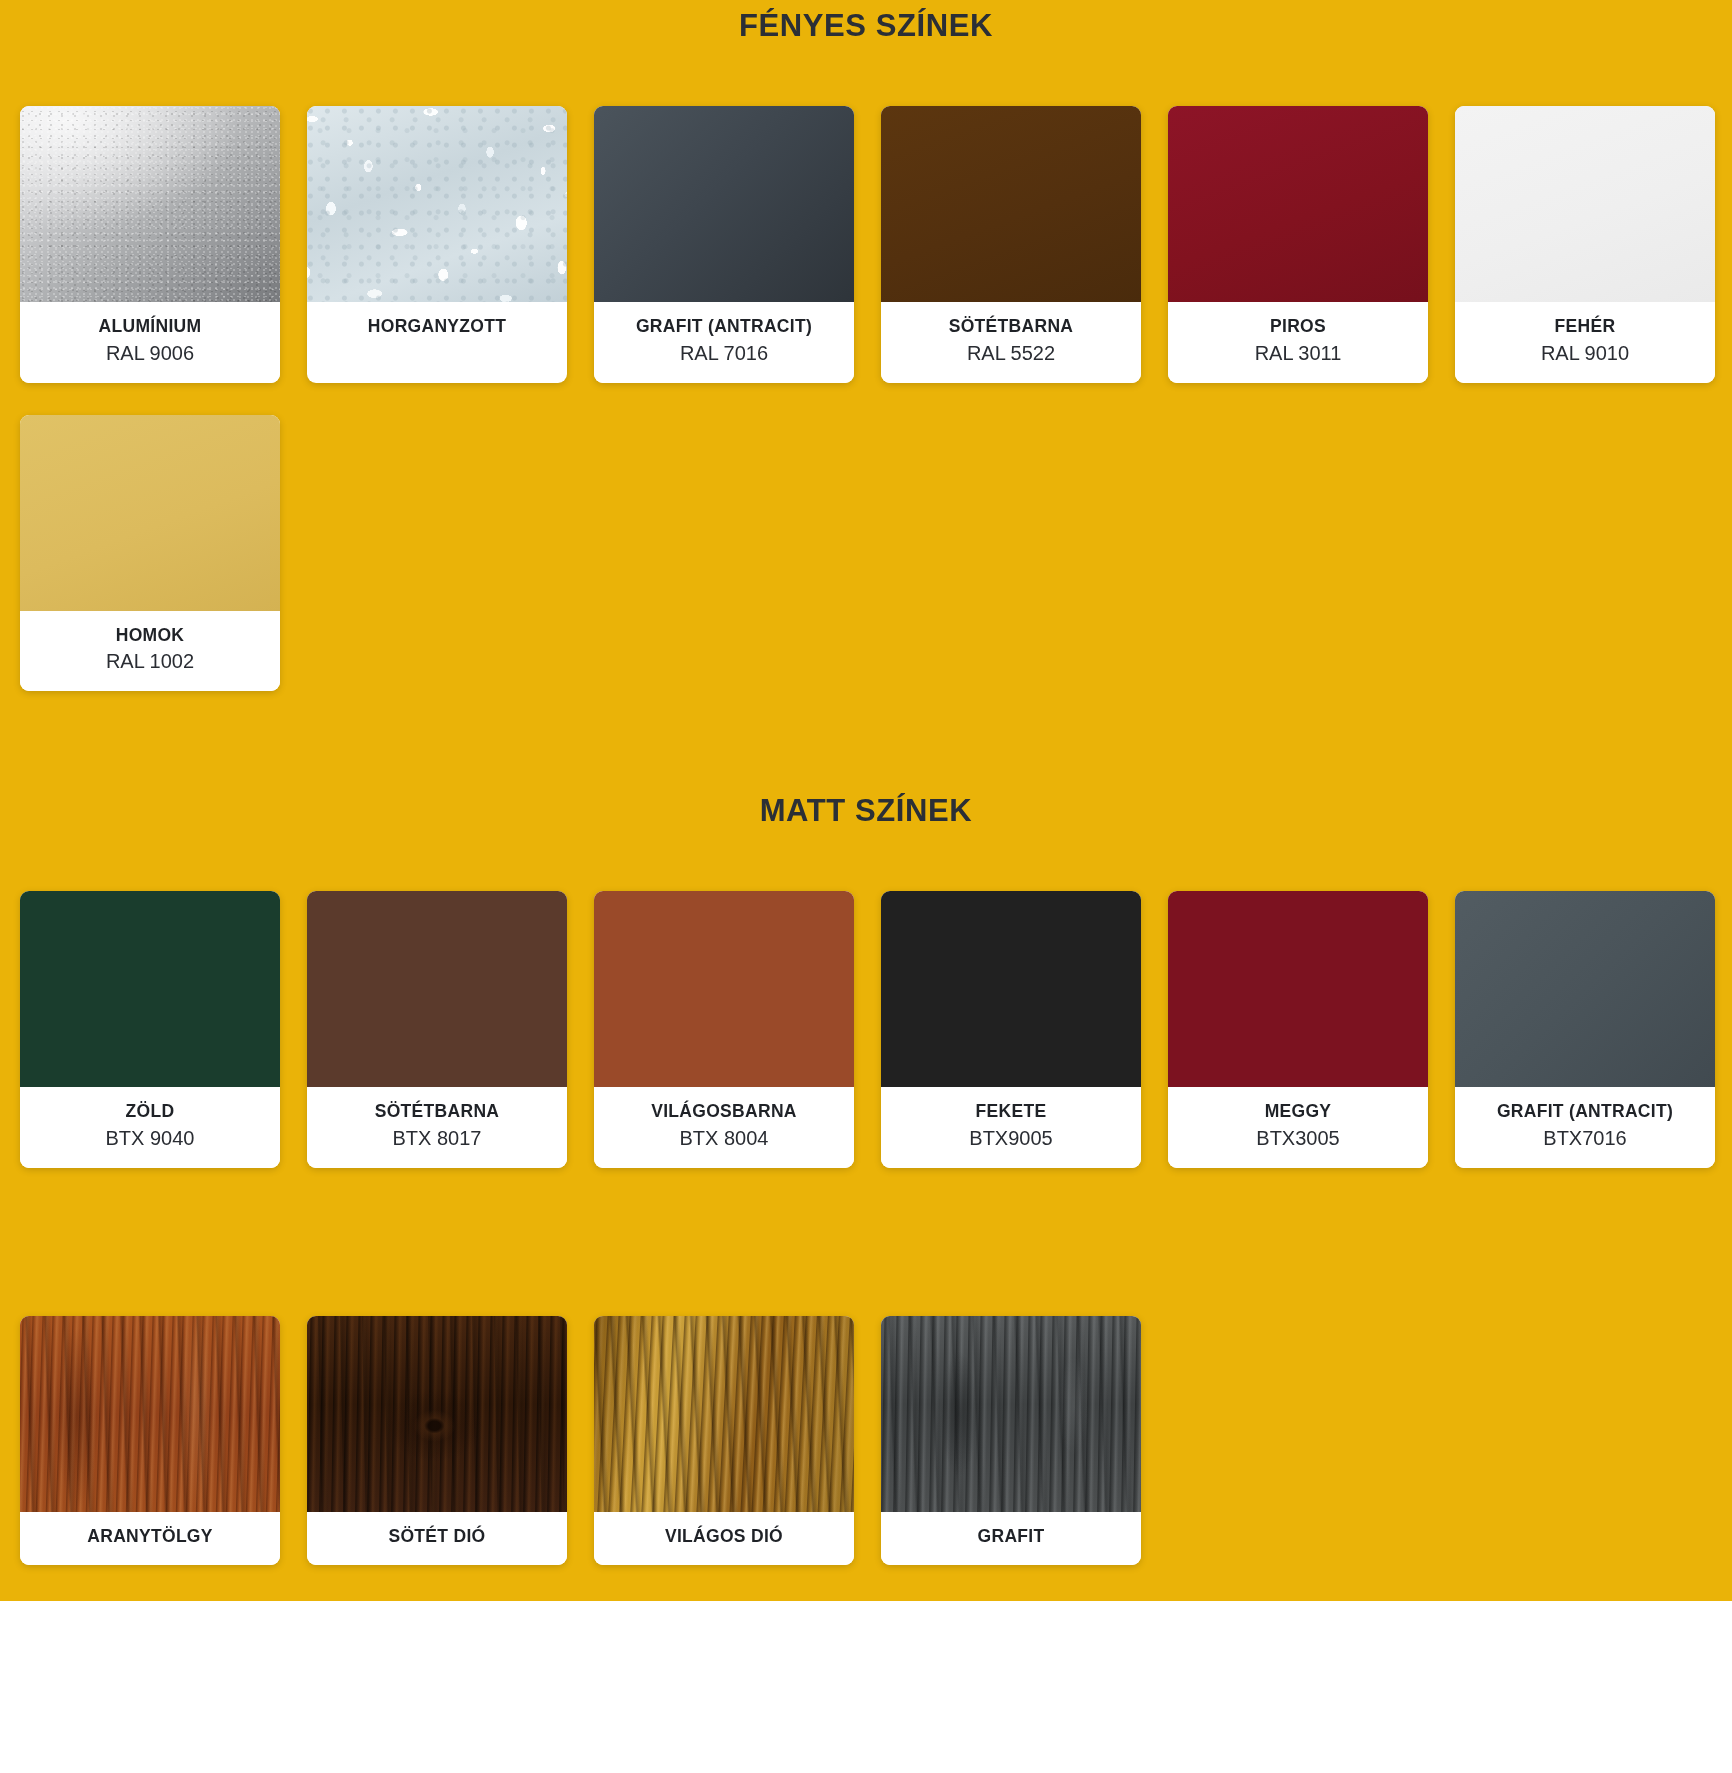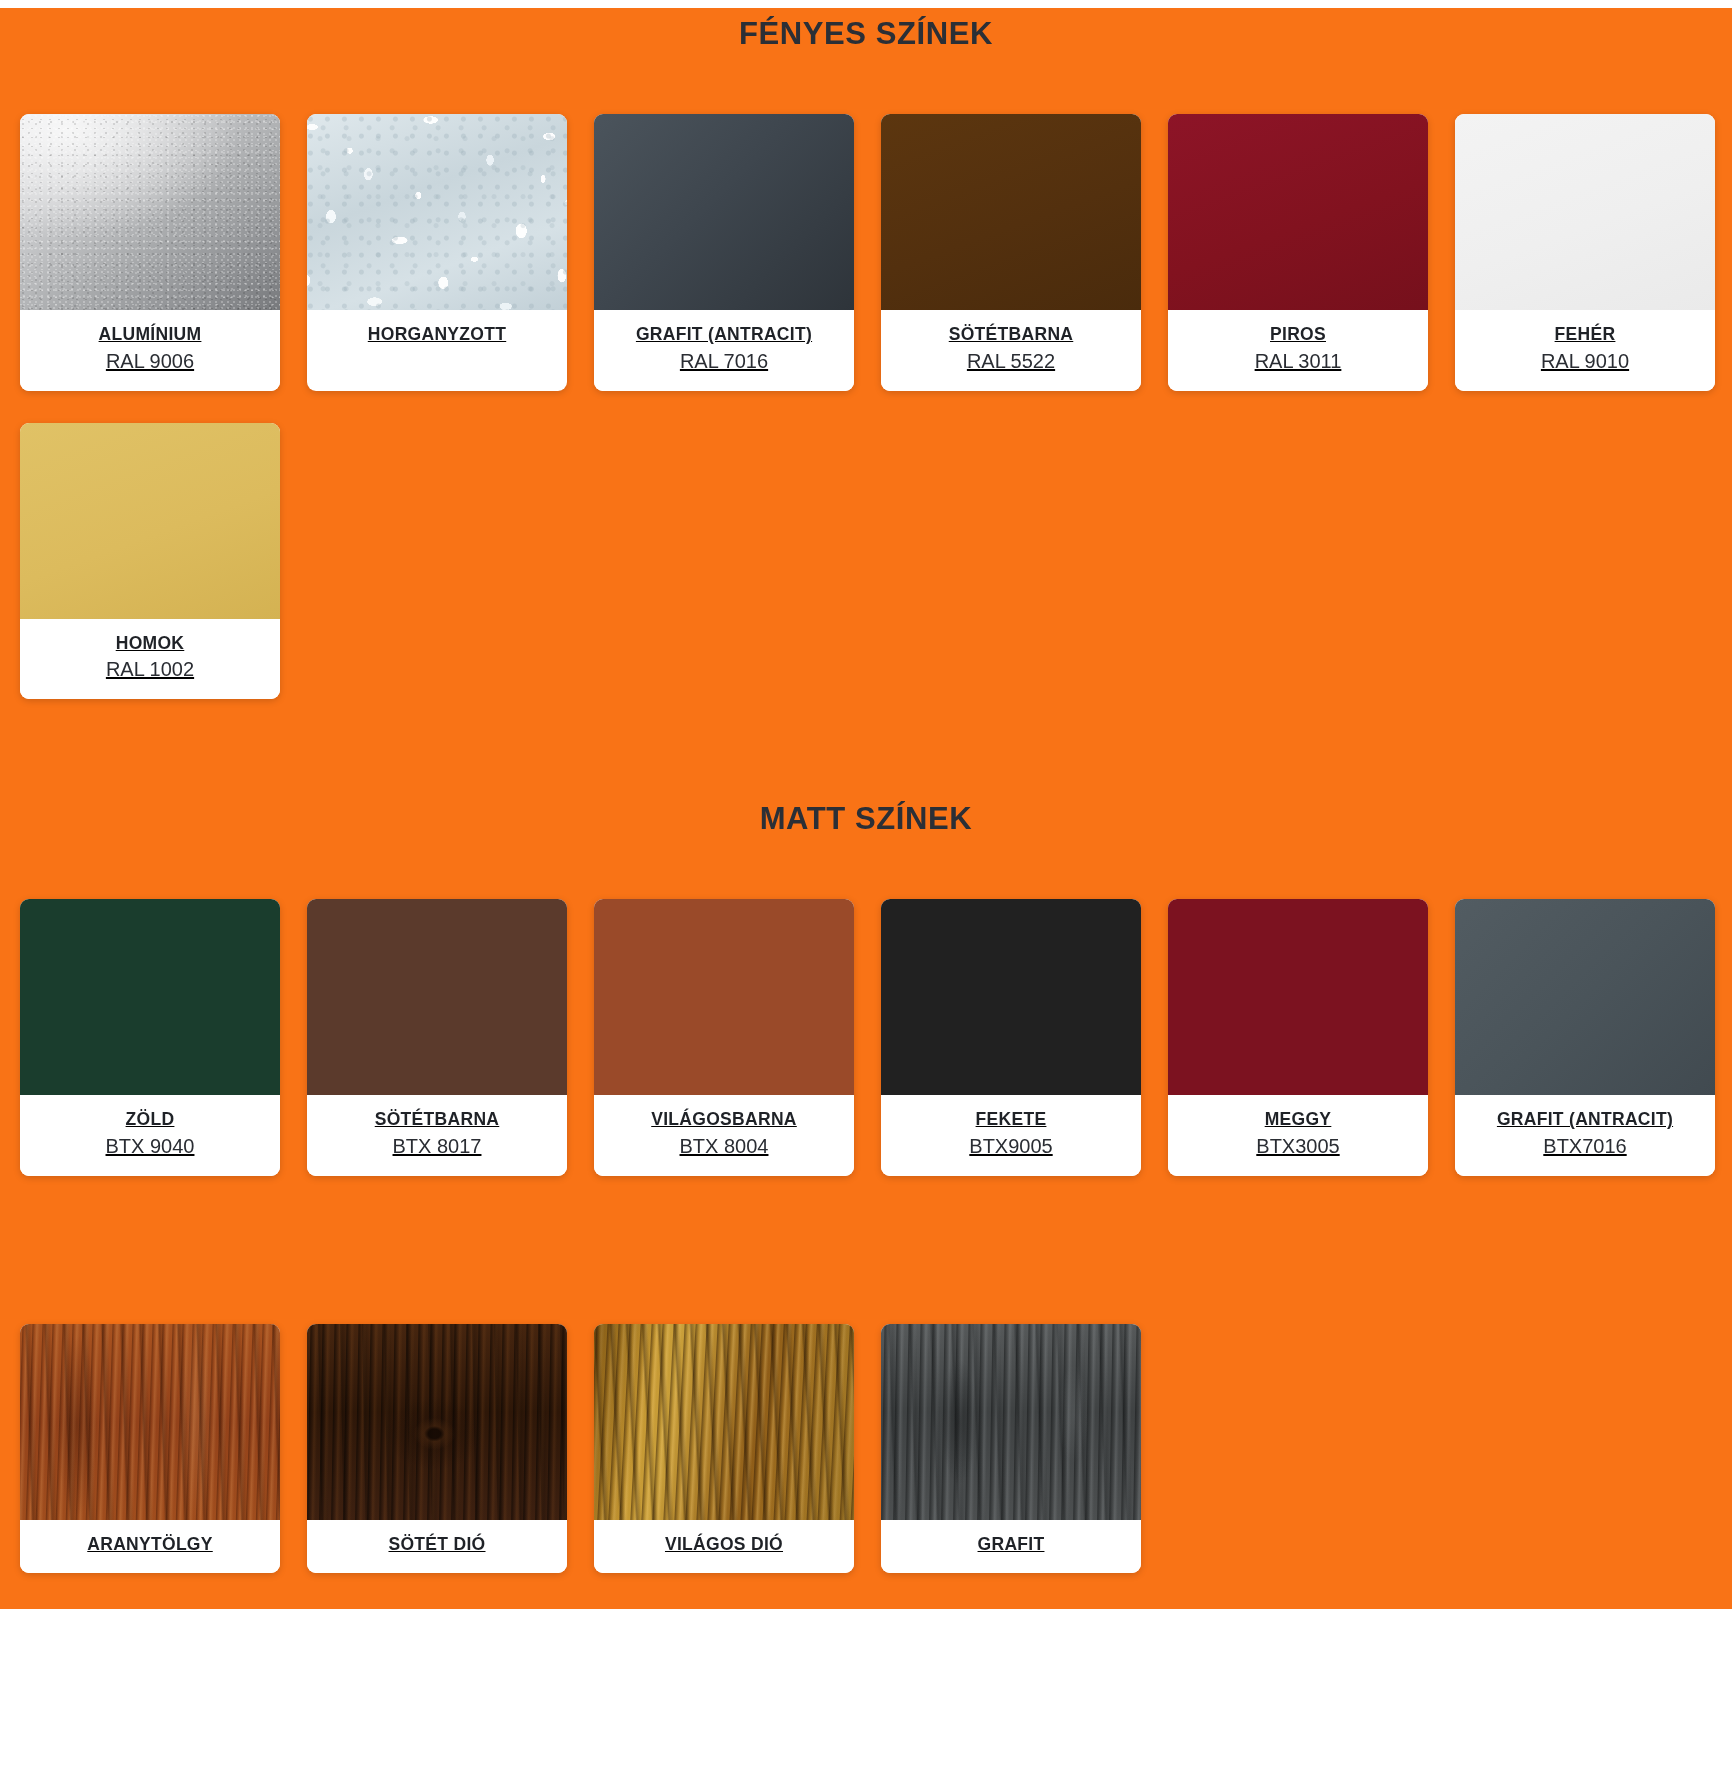--- a/index.html
+++ b/index.html
@@ -7,23 +7,23 @@
   html, body {
     margin: 0;
     padding: 0;
     background: #ffffff;
     width: 1732px;
     font-family: "Liberation Sans", sans-serif;
     -webkit-font-smoothing: antialiased;
   }
   .page {
     width: 1732px;
-    margin: 8px auto;
+    margin: 0 auto;
     padding: 0 0 36px 0;
-    background: #f97316;
+    background: #eab308;
   }
 
   .section-title {
     text-align: center;
     font-family: "Liberation Sans", sans-serif;
     font-weight: bold;
     font-size: 31px;
     letter-spacing: 0.6px;
     color: #2b2f36;
     margin: 0;
@@ -47,21 +47,20 @@
   }
 
   .card {
     width: 260px;
     background: #ffffff;
     border-radius: 9px;
     box-shadow: 0 2px 7px rgba(0,0,0,0.17);
     overflow: hidden;
     display: flex;
     flex-direction: column;
-    text-decoration: underline;
   }
 
   .swatch {
     width: 100%;
     height: 196px;
     display: block;
     position: relative;
     overflow: hidden;
   }
 

